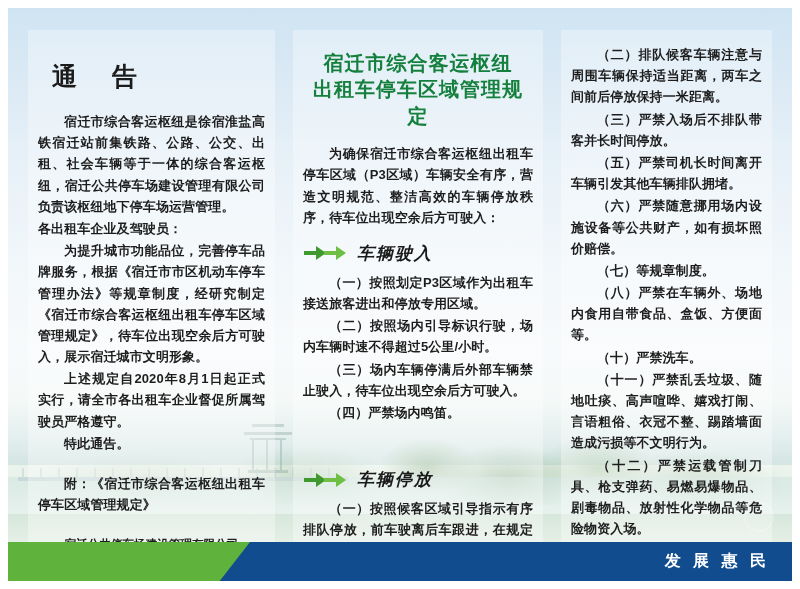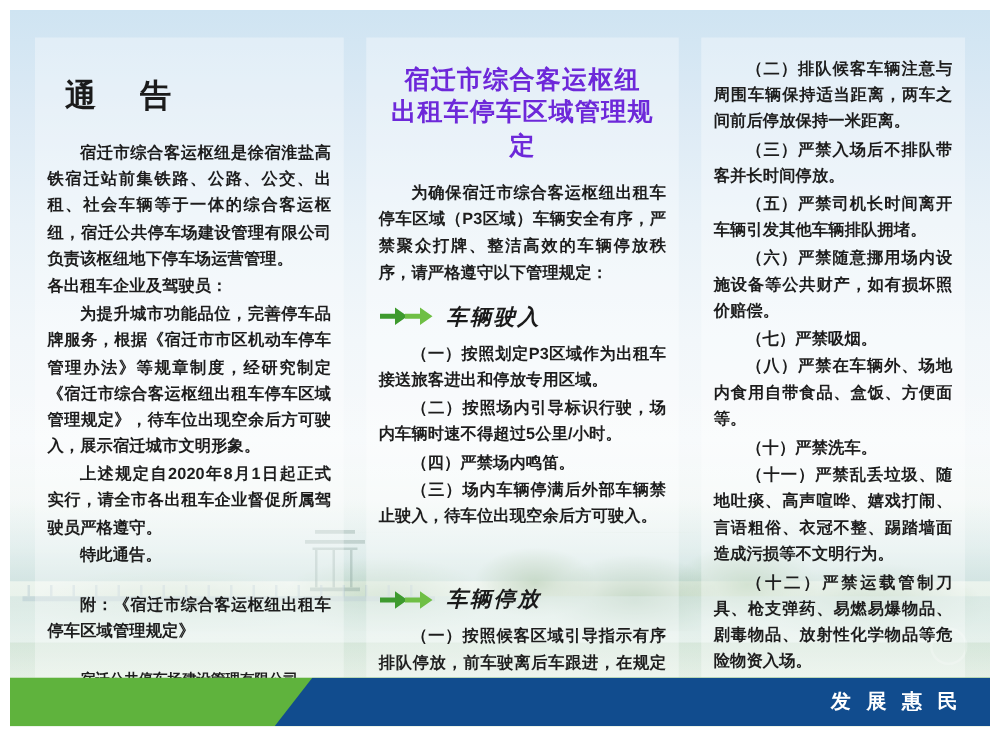--- a/index.html
+++ b/index.html
@@ -154,21 +154,21 @@
     color: #1b1b1b;
     letter-spacing: 14px;
     padding: 26px 0 18px 0;
     text-indent: 14px;
   }
   .reg-title {
     text-align: center;
     font-family: "DejaVu Serif", "Liberation Serif", serif;
     font-size: 20px;
     font-weight: bold;
-    color: #6d28d9;
+    color: #15803d;
     line-height: 1.32;
     letter-spacing: 1px;
     padding: 16px 0 14px 0;
   }
 
   
   p.body {
     margin: 0 0 1px 0;
     font-size: 13px;
     line-height: 1.63;
@@ -266,53 +266,53 @@
       <div class="spacer-md"></div>
       <p class="sign">宿迁公共停车场建设管理有限公司</p>
       <p class="sign">2020年7月20日</p>
     </div>
 
     <div class="col col-2">
       <div class="reg-title">
         <div>宿迁市综合客运枢纽</div>
         <div>出租车停车区域管理规定</div>
       </div>
-      <p class="body indent">为确保宿迁市综合客运枢纽出租车停车区域（P3区域）车辆安全有序，严禁聚众打牌、整洁高效的车辆停放秩序，请严格遵守以下管理规定：</p>
+      <p class="body indent">为确保宿迁市综合客运枢纽出租车停车区域（P3区域）车辆安全有序，营造文明规范、整洁高效的车辆停放秩序，待车位出现空余后方可驶入：</p>
 
       <div class="sect">
         <svg class="arrow" width="44" height="20" viewBox="0 0 44 20">
           <path d="M1 8 L13 8 L13 3 L23 10 L13 17 L13 12 L1 12 Z" fill="#3e9a2e"></path>
           <path d="M21 8 L33 8 L33 3 L43 10 L33 17 L33 12 L21 12 Z" fill="#6fbf45"></path>
         </svg>
         <span class="sect-label">车辆驶入</span>
       </div>
       <p class="body indent">（一）按照划定P3区域作为出租车接送旅客进出和停放专用区域。</p>
       <p class="body indent">（二）按照场内引导标识行驶，场内车辆时速不得超过5公里/小时。</p>
+      <p class="body indent">（三）场内车辆停满后外部车辆禁止驶入，待车位出现空余后方可驶入。</p>
       <p class="body indent">（四）严禁场内鸣笛。</p>
-      <p class="body indent">（三）场内车辆停满后外部车辆禁止驶入，待车位出现空余后方可驶入。</p>
 
       <div class="spacer-lg"></div>
 
       <div class="sect">
         <svg class="arrow" width="44" height="20" viewBox="0 0 44 20">
           <path d="M1 8 L13 8 L13 3 L23 10 L13 17 L13 12 L1 12 Z" fill="#3e9a2e"></path>
           <path d="M21 8 L33 8 L33 3 L43 10 L33 17 L33 12 L21 12 Z" fill="#6fbf45"></path>
         </svg>
         <span class="sect-label">车辆停放</span>
       </div>
       <p class="body indent">（一）按照候客区域引导指示有序排队停放，前车驶离后车跟进，在规定位置停放。</p>
     </div>
 
     <div class="col col-3">
       <div style="height:10px"></div>
       <p class="body indent">（二）排队候客车辆注意与周围车辆保持适当距离，两车之间前后停放保持一米距离。</p>
       <p class="body indent">（三）严禁入场后不排队带客并长时间停放。</p>
       <p class="body indent">（五）严禁司机长时间离开车辆引发其他车辆排队拥堵。</p>
       <p class="body indent">（六）严禁随意挪用场内设施设备等公共财产，如有损坏照价赔偿。</p>
-      <p class="body indent">（七）严禁吸烟。</p>
+      <p class="body indent">（七）等规章制度。</p>
       <p class="body indent">（八）严禁在车辆外、场地内食用自带食品、盒饭、方便面等。</p>
       <p class="body indent">（十）严禁洗车。</p>
       <p class="body indent">（十一）严禁乱丢垃圾、随地吐痰、高声喧哗、嬉戏打闹、言语粗俗、衣冠不整、踢踏墙面造成污损等不文明行为。</p>
       <p class="body indent">（十二）严禁运载管制刀具、枪支弹药、易燃易爆物品、剧毒物品、放射性化学物品等危险物资入场。</p>
     </div>
 
   </div>
 
   <div class="band">
     <div class="band-green"></div>

